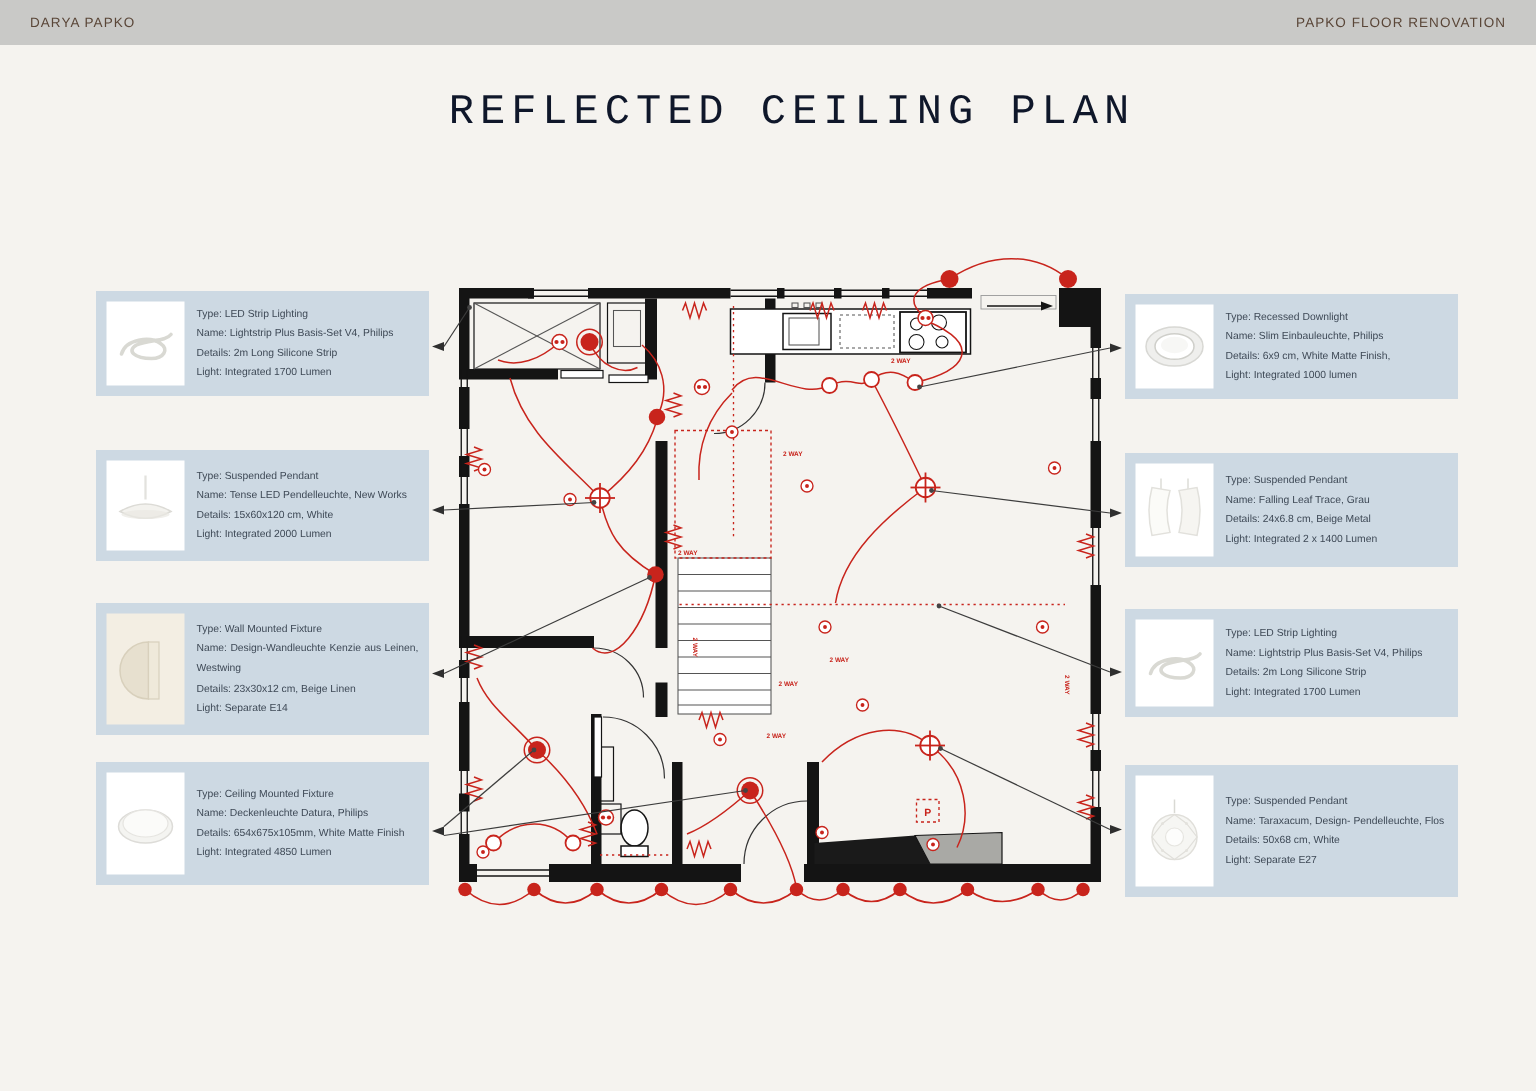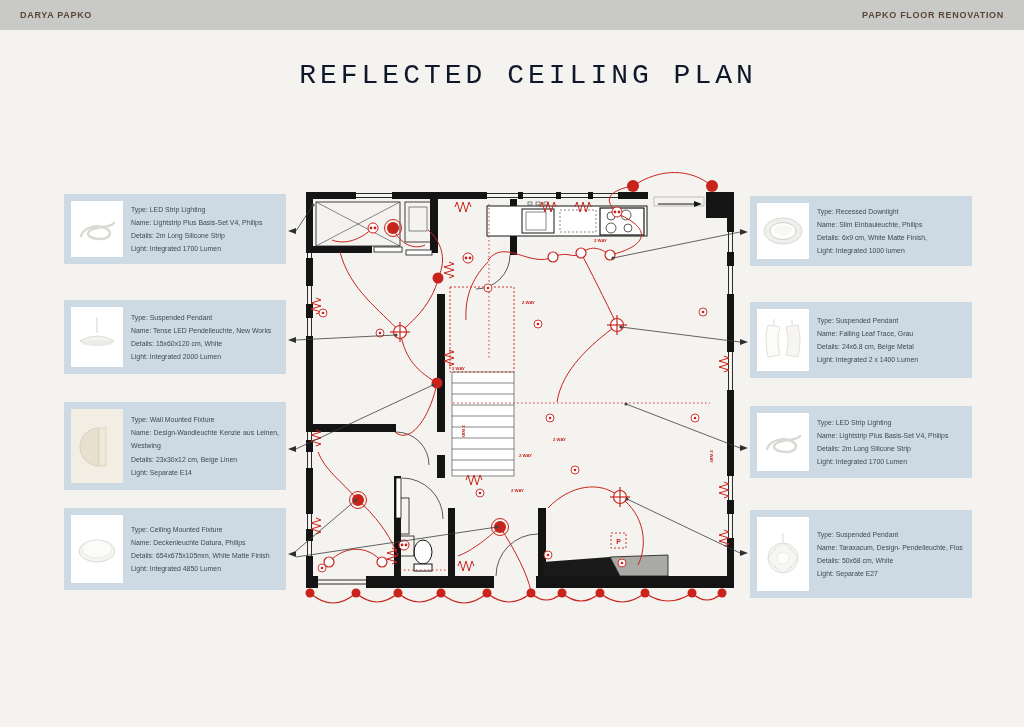--- a/index.html
+++ b/index.html
@@ -1,21 +1,21 @@
 <!DOCTYPE html>
 <html><head>
 <meta charset="utf-8">
 <style>
   html,body{margin:0;padding:0}
   body{width:1024px;height:727px;position:relative;overflow:hidden;
        background:#f5f3ef;font-family:"Liberation Sans",sans-serif}
   .topbar{position:absolute;top:0;left:0;width:1024px;height:30px;background:#c9c9c7;
           display:flex;justify-content:space-between;align-items:center;
           padding:0 20px;box-sizing:border-box}
-  .topbar span{font-size:9px;font-weight:700;letter-spacing:.7px;color:#5a4638}
+  .topbar span{font-size:9px;font-weight:400;letter-spacing:.7px;color:#5a4638}
   .title{position:absolute;top:60px;left:16px;width:100%;text-align:center;
          font-family:Liberation Mono, monospace;font-size:28px;letter-spacing:4px;
          color:#0f172a;font-weight:400}
   #plan-svg{position:absolute;left:0;top:0}
   .card{position:absolute;width:222px;background:#cdd9e3;display:flex;align-items:center;
         gap:8px;padding:7px;box-sizing:border-box}
   .thumb{width:52px;min-height:56px;background:#ffffff;flex:none;align-self:stretch;
          display:flex;align-items:center;justify-content:center}
   .thumb-beige{background:#f3eee3}
   .meta{flex:1;font-size:6.9px;line-height:13.2px;color:#3e4956;text-align:justify}

